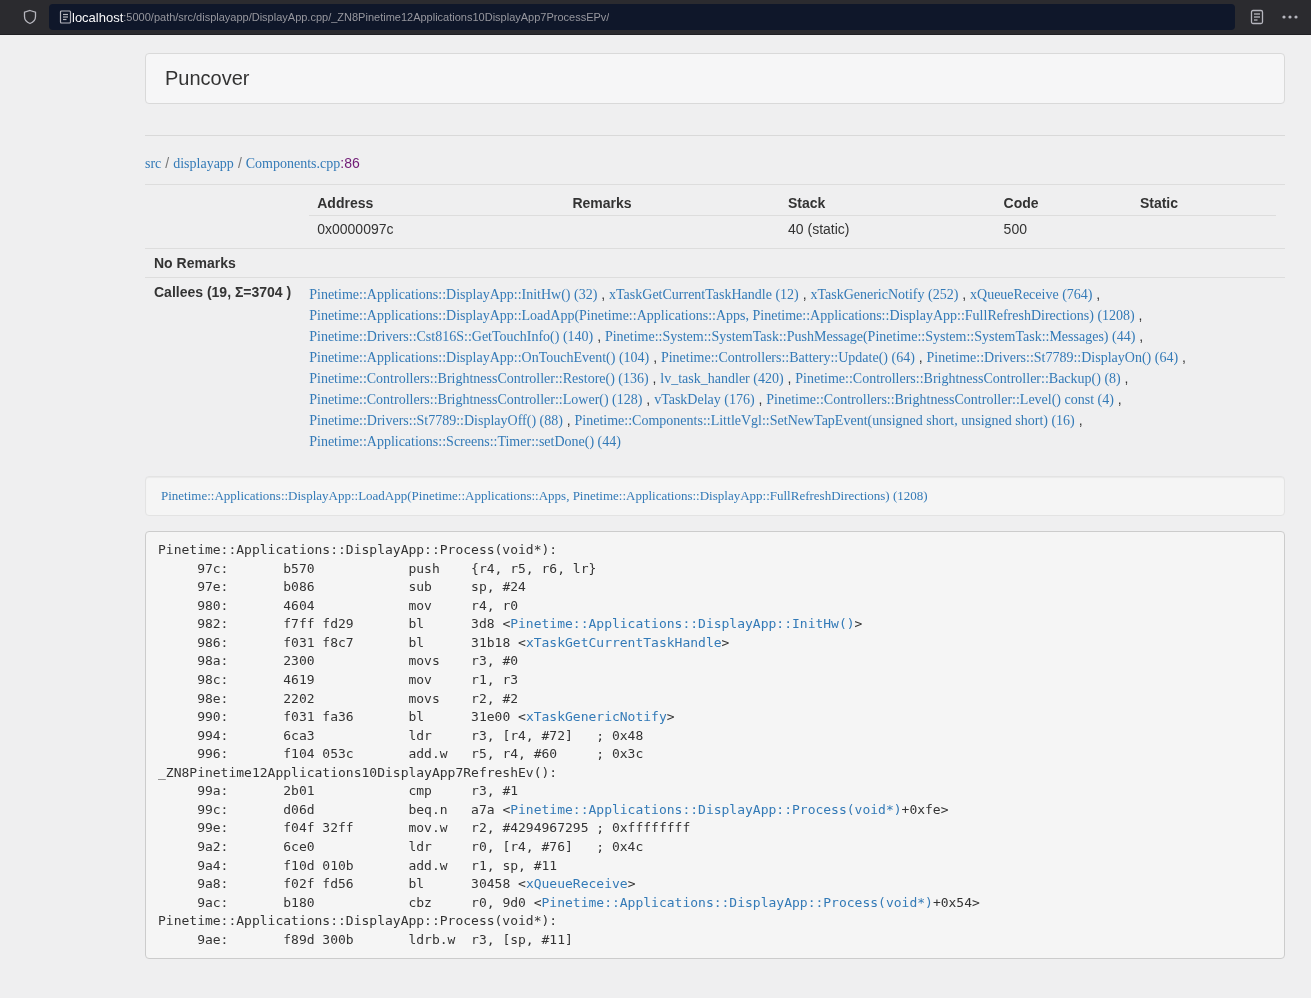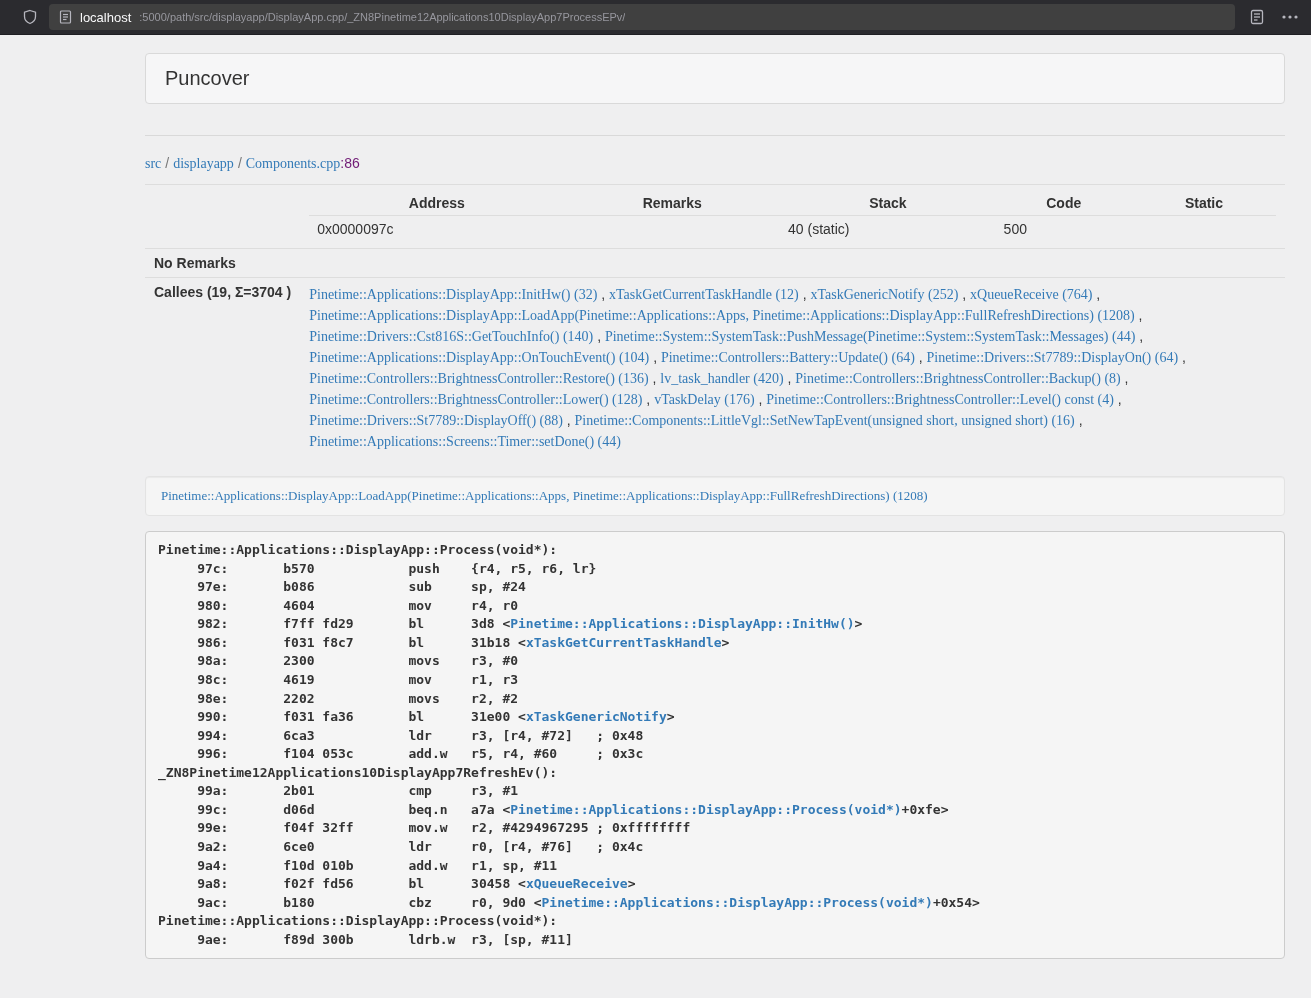--- a/index.html
+++ b/index.html
@@ -18,27 +18,27 @@
     display: flex;
     align-items: center;
     padding-left: 22px;
   }
   .chrome svg { display: block; }
   .chrome-icon { color: #b6b6be; flex: 0 0 auto; cursor: pointer; }
   .url-field {
     flex: 1 1 auto;
     min-width: 0;
     height: 26px;
-    background: #404040;
+    background: #0f172a;
     border-radius: 4px;
     margin: 0 14px 0 11px;
     display: flex;
     align-items: center;
     padding: 0 10px;
-    gap: 8px;
+    gap: 0;
     cursor: text;
   }
   .url-host { color: #f9f9fa; font-size: 13px; white-space: nowrap; }
   .url-rest { color: #97979e; font-size: 11px; white-space: nowrap; overflow: hidden; }
   .reader-wrap { margin-right: 16px; }
   .dots-wrap { margin-right: 12px; }
 
   
   .container { margin-left: 145px; width: 1140px; }
 
@@ -74,21 +74,21 @@
   th.rowlabel { width: 146px; padding-left: 19px; font-weight: bold; white-space: nowrap; }
   td.rowvalue { padding-left: 12px; }
 
   .func-cell { display: flex; align-items: center; gap: 7px; }
   .cube { flex: 0 0 auto; }
 
   table.stats { width: 100%; border-collapse: collapse; }
   table.stats th {
     font-weight: bold;
     padding: 4px 8px;
-    text-align: center;
+    text-align: left;
   }
   table.stats td {
     padding: 5px 8px;
     border-top: 1px solid #ddd;
     text-align: left;
   }
 
   td.callees-cell { line-height: 20px; }
   td.callees-cell a { white-space: normal; }
 
@@ -111,21 +111,21 @@
     border-radius: 4px;
     padding: 9px 12px;
     font-family: "DejaVu Sans Mono", "Liberation Mono", monospace;
     font-size: 13px;
     line-height: 18.57px;
     color: #333;
     -moz-tab-size: 8;
     tab-size: 8;
     overflow: hidden;
   }
-  .code-line { white-space: pre; font-weight: bold; }
+  .code-line { white-space: pre; }
   .code-line a.sym-link { font-family: inherit; }
 </style>
 </head>
 <body>
 
 <div class="chrome">
   <span class="chrome-icon">
     <svg width="16" height="16" viewBox="0 0 16 16" fill="none" stroke="currentColor" stroke-width="1.3">
       <path d="M8 1.5 L13.5 3.2 V7.5 C13.5 11 11 13.4 8 14.5 C5 13.4 2.5 11 2.5 7.5 V3.2 Z"></path>
     </svg>

